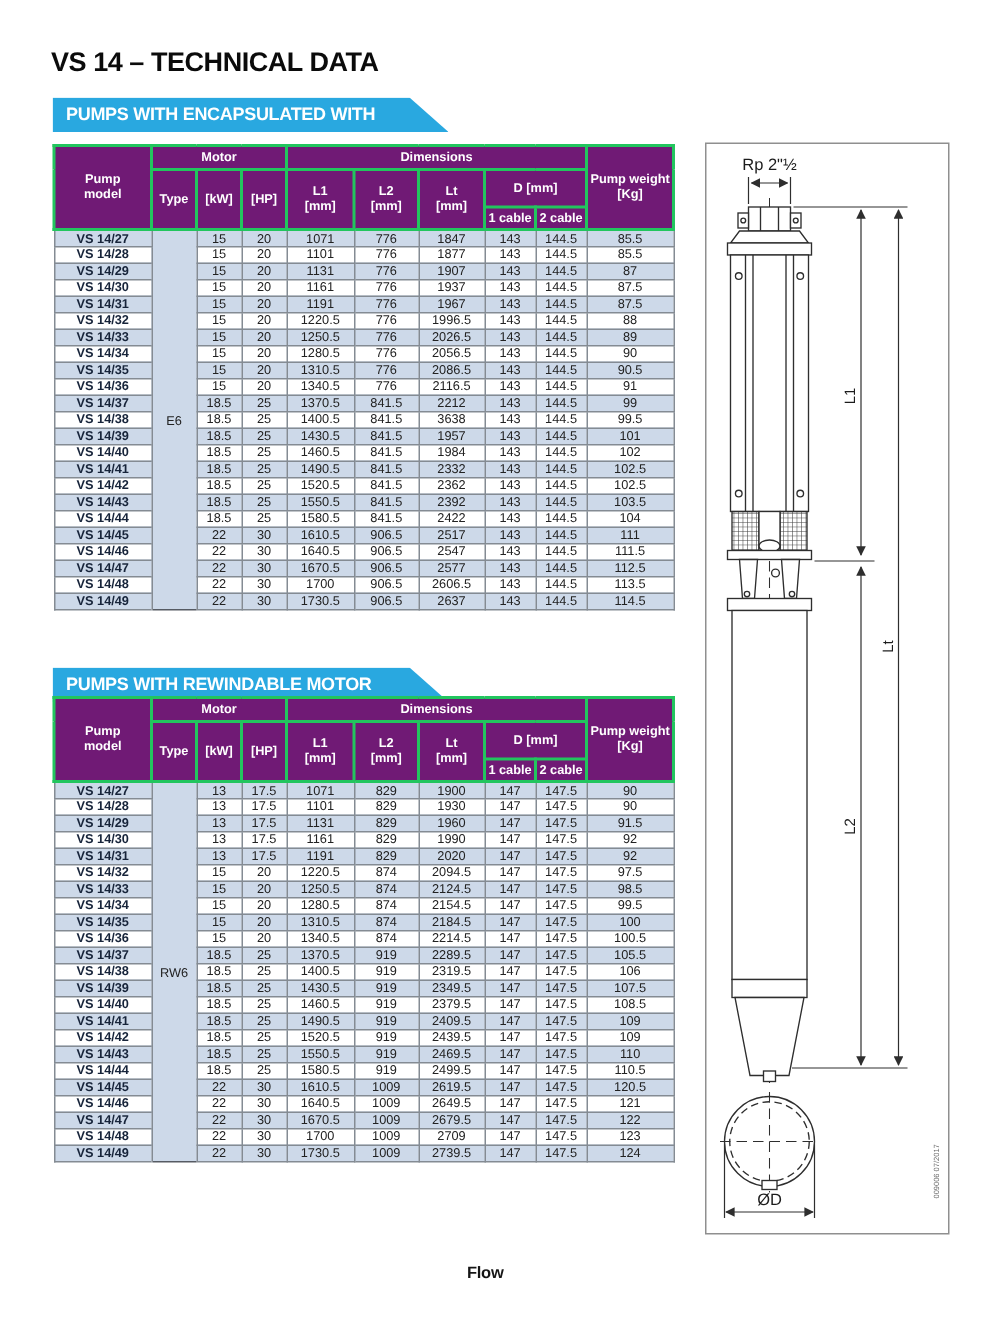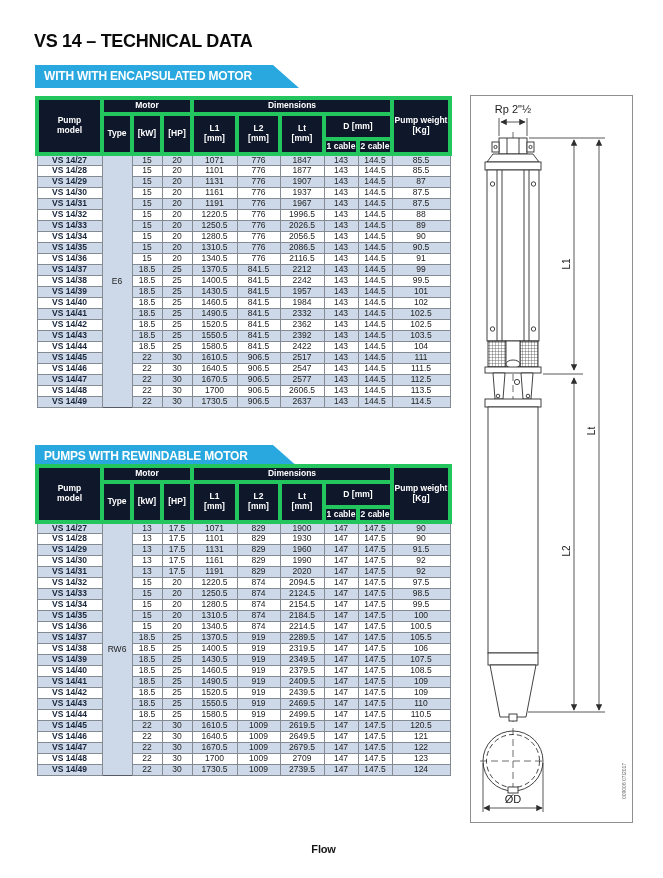--- a/index.html
+++ b/index.html
@@ -21,22 +21,22 @@
 
   table.data{
     position:absolute; left:35px; width:413px;
     border-collapse:collapse; table-layout:fixed;
     font-size:8.5px; color:#222;
   }
   #table-encapsulated{ top:96px; }
   #table-rewindable{ top:464px; }
 
   table.data th{
-    background:#0f172a; color:#fff; font-weight:600; font-size:8.5px;
-    border:4px solid #22c55e; text-align:center; vertical-align:middle;
+    background:#701a75; color:#fff; font-weight:600; font-size:8.5px;
+    border:2px solid #22c55e; text-align:center; vertical-align:middle;
     white-space:pre-line; line-height:1.15; padding:0;
   }
   table.data{ border:1px solid #565b63; }
   table.data thead tr.r1 th{ height:16px; }
   table.data thead tr.r2 th{ height:25px; }
   table.data thead tr.r3 th{ height:15px; }
 
   table.data td{
     border:1px solid #848b93; height:11px; line-height:1;
     text-align:center; vertical-align:middle; padding:0;
@@ -55,21 +55,21 @@
   .footer-brand{
     position:absolute; left:0; right:16px; top:843px; text-align:center;
     font-size:11px; font-weight:bold; color:#161616; letter-spacing:-0.2px;
   }
 </style>
 </head>
 <body>
 
 <div class="page-title">VS 14 – TECHNICAL DATA</div>
 
-<div class="banner" id="banner-encapsulated">WITH WITH ENCAPSULATED MOTOR</div>
+<div class="banner" id="banner-encapsulated">PUMPS WITH ENCAPSULATED WITH</div>
 
 <table class="data" id="table-encapsulated">
   <colgroup>
     <col style="width:65px">
       <col style="width:30px">
       <col style="width:30px">
       <col style="width:30px">
     <col style="width:45px">
       <col style="width:43px">
       <col style="width:44px">
@@ -225,21 +225,21 @@
         <td>143</td>
         <td>144.5</td>
         <td>99</td>
       </tr>
       <tr>
         <td class="model">VS 14/38</td>
         <td>18.5</td>
         <td>25</td>
         <td>1400.5</td>
         <td>841.5</td>
-        <td>2242</td>
+        <td>3638</td>
         <td>143</td>
         <td>144.5</td>
         <td>99.5</td>
       </tr>
       <tr>
         <td class="model">VS 14/39</td>
         <td>18.5</td>
         <td>25</td>
         <td>1430.5</td>
         <td>841.5</td>

